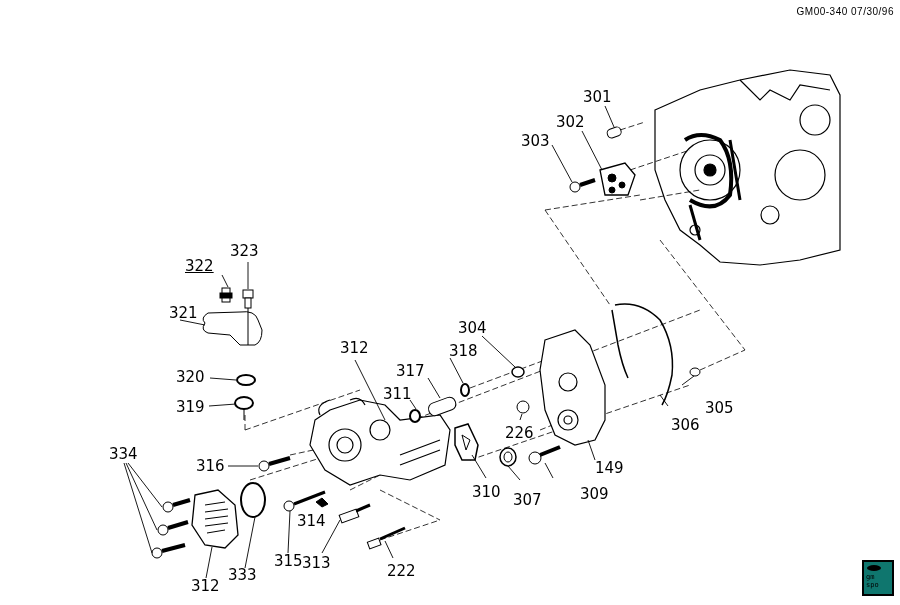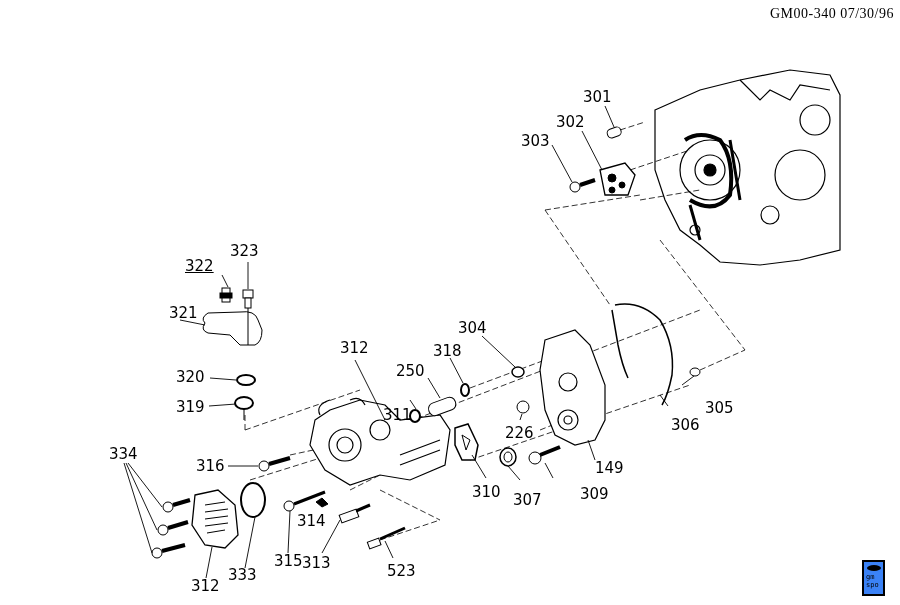--- a/index.html
+++ b/index.html
@@ -1,20 +1,20 @@
 <!DOCTYPE html>
 <html><head>
 <meta charset="utf-8">
 <style>
   html, body { margin:0; padding:0; background:#fff; }
   body { width:900px; height:605px; position:relative; overflow:hidden; font-family:"DejaVu Sans", sans-serif; color:#000; }
-  .header-code { position:absolute; top:6px; right:6px; font-family:Liberation Serif, serif; font-size:14px; letter-spacing:0.5px; }
+  .header-code { position:absolute; top:6px; right:6px; font-family:Liberation Sans, sans-serif; font-size:10px; letter-spacing:0.5px; }
   svg.diagram { position:absolute; left:0; top:0; width:900px; height:605px; }
   .callout { position:absolute; font-size:15px; line-height:15px; white-space:nowrap; }
-  .logo-badge { position:absolute; left:862px; top:560px; width:23px; height:36px; border:2px solid #000; box-sizing:border-box; background:#3b82f6; }
+  .logo-badge { position:absolute; left:862px; top:560px; width:32px; height:36px; border:2px solid #000; box-sizing:border-box; background:#0f766e; }
   .logo-badge .oval { position:absolute; left:3px; top:3px; width:14px; height:6px; background:#000; border-radius:50%; }
   .logo-badge .txt { position:absolute; left:2px; top:11px; font-family:"DejaVu Sans Mono", monospace; font-size:7px; line-height:8px; }
 </style>
 </head>
 <body>
 
 <div class="header-code">
   <span>GM00-340</span>
   <span>07/30/96</span>
 </div>
@@ -234,38 +234,38 @@
 <span class="callout" style="left:583px;top:90px;text-align:right;">301</span>
 <span class="callout" style="left:556px;top:115px;">302</span>
 <span class="callout" style="left:521px;top:134px;">303</span>
 <span class="callout" style="left:458px;top:321px;">304</span>
 <span class="callout" style="left:696px;top:401px;margin-left:9px;">305</span>
 <span class="callout" style="left:671px;top:418px;">306</span>
 <span class="callout" style="left:513px;top:493px;">307</span>
 <span class="callout" style="left:595px;top:461px;">149</span>
 <span class="callout" style="left:556px;top:487px;margin-left:24px;">309</span>
 <span class="callout" style="left:472px;top:485px;">310</span>
-<span class="callout" style="left:383px;top:408px;text-align:right;">311</span>
+<span class="callout" style="left:383px;top:387px;text-align:right;">311</span>
 <span class="callout" style="left:340px;top:341px;">312</span>
 <span class="callout" style="left:191px;top:579px;">312</span>
 <span class="callout" style="left:302px;top:556px;">313</span>
 <span class="callout" style="left:297px;top:514px;">314</span>
 <span class="callout" style="left:274px;top:554px;">315</span>
 <span class="callout" style="left:196px;top:459px;">316</span>
-<span class="callout" style="left:396px;top:364px;">250</span>
-<span class="callout" style="left:433px;top:344px;">318</span>
+<span class="callout" style="left:396px;top:364px;">317</span>
+<span class="callout" style="left:449px;top:344px;">318</span>
 <span class="callout" style="left:176px;top:400px;">319</span>
 <span class="callout" style="left:176px;top:370px;">320</span>
 <span class="callout" style="left:149px;top:306px;margin-left:20px;">321</span>
 <span class="callout" style="left:185px;top:259px;text-decoration:underline;">322</span>
 <span class="callout" style="left:230px;top:244px;">323</span>
 <span class="callout" style="left:505px;top:426px;">226</span>
 <span class="callout" style="left:228px;top:568px;text-align:center;">333</span>
 <span class="callout" style="left:109px;top:447px;">334</span>
-<span class="callout" style="left:387px;top:564px;">523</span>
+<span class="callout" style="left:387px;top:564px;">222</span>
 
 <div class="logo-badge">
   <div class="oval"></div>
   <div class="txt">
     <div>gm</div>
     <div>spo</div>
   </div>
 </div>
 
 </body></html>

